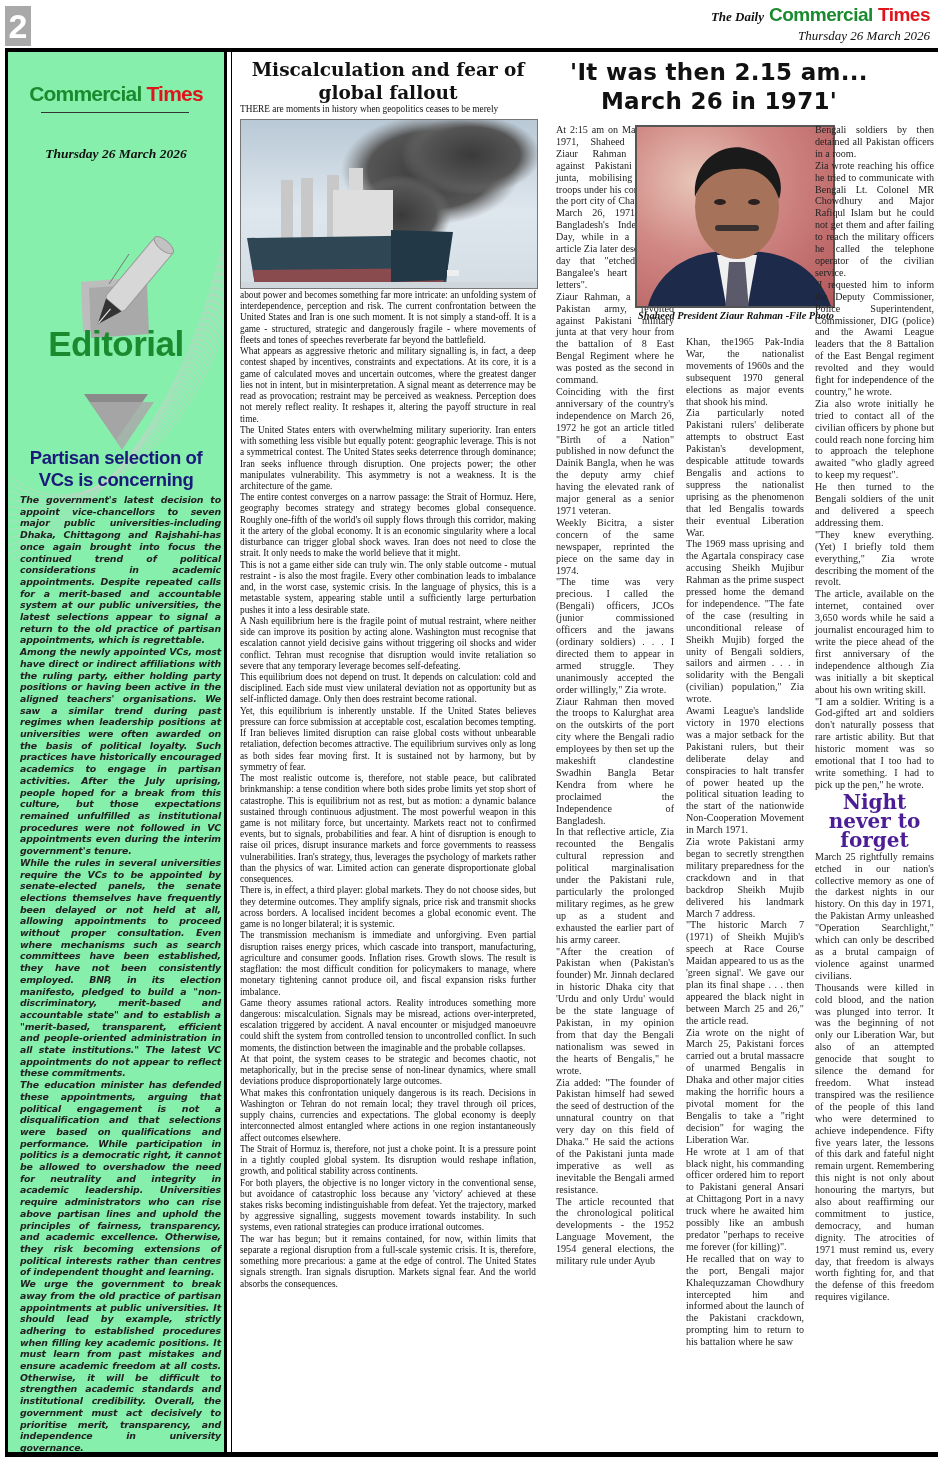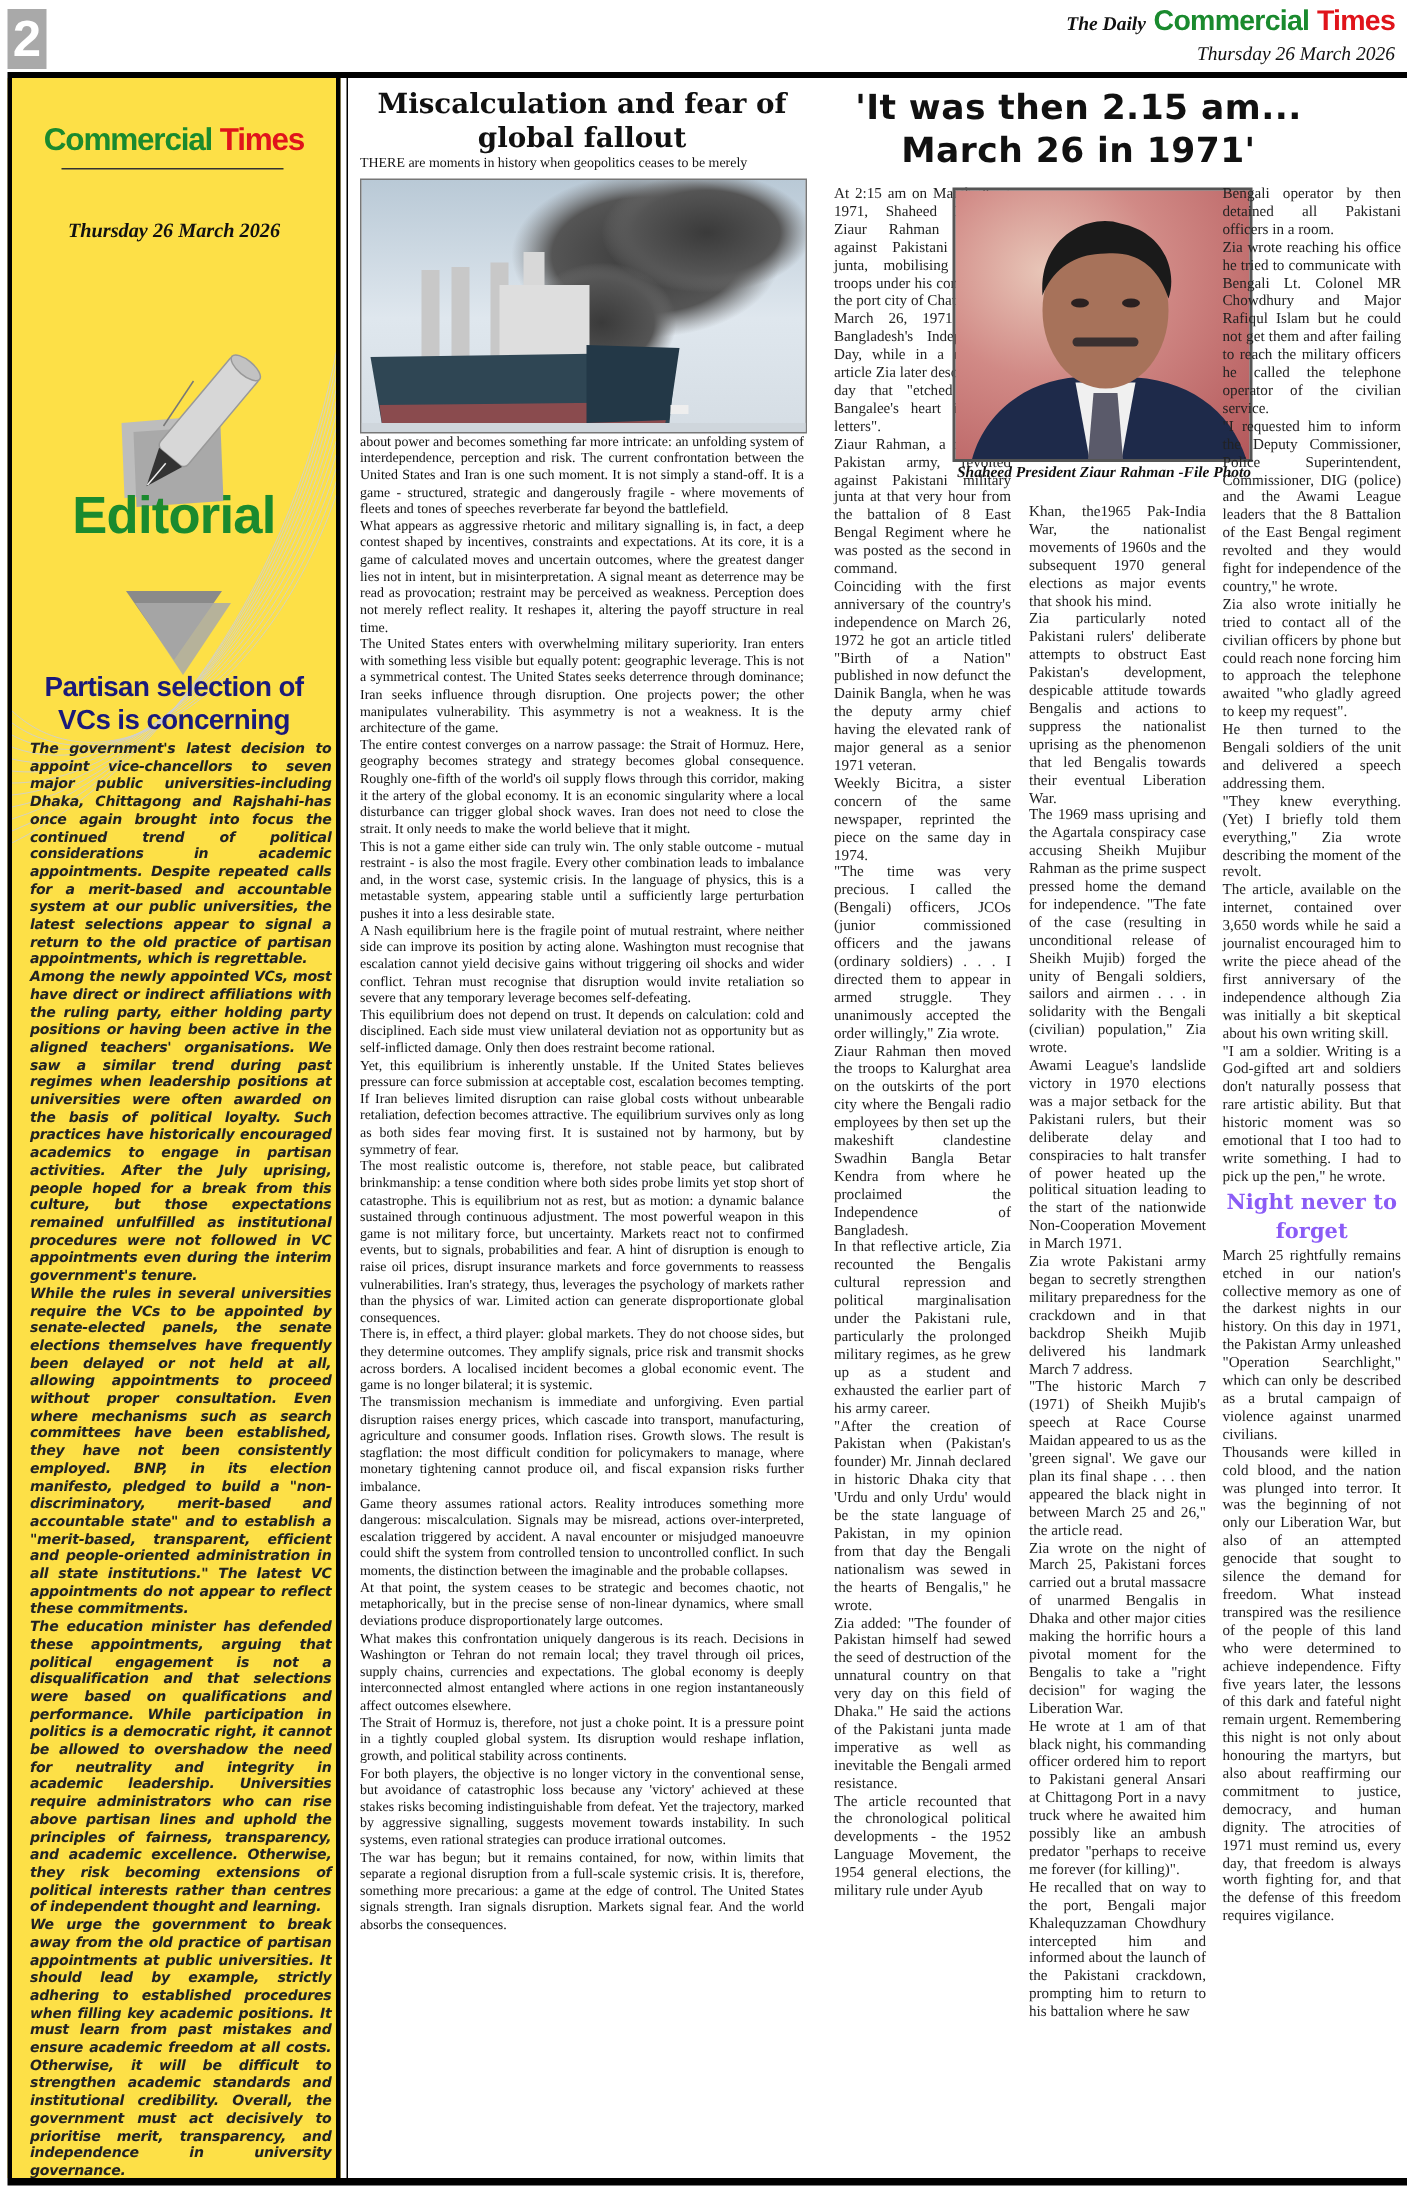--- a/index.html
+++ b/index.html
@@ -11,21 +11,21 @@
     font-family: "Liberation Sans", sans-serif; font-weight: bold; font-size: 34px; line-height: 40px; text-align: center; }
   .masthead { position: absolute; right: 10px; top: 4px; text-align: right; }
   .masthead .the-daily { font-family: "Liberation Serif", serif; font-style: italic; font-weight: bold; font-size: 13px; color: #111; margin-top: 44px; }
   .masthead .commercial { font-family: "Liberation Sans", sans-serif; font-weight: bold; font-size: 19px; color: #1a8a2e; letter-spacing: -0.5px; }
   .masthead .times { font-family: "Liberation Sans", sans-serif; font-weight: bold; font-size: 19px; color: #e0141b; letter-spacing: -0.5px; }
   .masthead .date { font-family: "Liberation Serif", serif; font-style: italic; font-size: 13px; margin-top: 2px; }
   .top-rule { position: absolute; left: 5px; right: 2px; top: 48px; height: 4px; background: #000; }
   .bottom-rule { position: absolute; left: 5px; right: 2px; top: 1452px; height: 5px; background: #000; }
 
   
-  .sidebar { position: absolute; left: 5px; top: 52px; width: 222px; height: 1400px; border-left: 3px solid #000; border-right: 3px solid #000; overflow: hidden; background: #fde047; }
+  .sidebar { position: absolute; left: 5px; top: 52px; width: 222px; height: 1400px; border-left: 3px solid #000; border-right: 3px solid #000; overflow: hidden; background: #86efac; }
   .sidebar .swirl { position: absolute; left: 0; top: 150px; width: 222px; height: 360px; }
   .sb-logo { position: absolute; top: 30px; left: 0; right: 0; text-align: center; font-family: "Liberation Sans", sans-serif; font-weight: bold; font-size: 21px; letter-spacing: -0.8px; }
   .sb-logo .c { color: #1a8a2e; } .sb-logo .t { color: #e0141b; }
   .sb-logo-rule { position: absolute; top: 60px; left: 33px; width: 148px; height: 1px; background: #333; }
   .sb-date { position: absolute; top: 94px; left: 0; right: 0; text-align: center; font-family: "Liberation Serif", serif; font-style: italic; font-weight: bold; font-size: 13.5px; }
   .pen-icon { position: absolute; left: 55px; top: 180px; width: 120px; height: 120px; }
   .sb-editorial { position: absolute; top: 272px; left: 0; right: 0; text-align: center; font-family: "Liberation Sans", sans-serif; font-weight: bold; font-size: 35px; color: #1a8a2e; letter-spacing: -0.5px; }
   .arrow-icon { position: absolute; left: 76px; top: 342px; width: 70px; height: 60px; }
   .sb-headline { position: absolute; top: 395px; left: 4px; right: 4px; text-align: center; font-family: "Liberation Sans", sans-serif; font-weight: bold; font-size: 18.5px; line-height: 22px; color: #1a1a7a; letter-spacing: -0.4px; }
   .sb-body { position: absolute; top: 442px; left: 12px; width: 201px; font-family: "DejaVu Sans", sans-serif; font-style: italic; font-weight: bold; font-size: 9.4px; line-height: 11.7px; text-align: justify; color: #222; letter-spacing: -0.15px; }
@@ -46,21 +46,21 @@
   
   .rt-title { position: absolute; left: 524px; top: 58px; width: 390px; text-align: center; font-family: "DejaVu Sans", sans-serif; font-weight: bold; font-size: 23px; line-height: 29px; letter-spacing: 0.3px; }
   .rcol { position: absolute; top: 124px; font-family: "Liberation Serif", serif; font-size: 10.1px; line-height: 11.9px; text-align: justify; color: #222; }
   .rcol p { margin: 0; }
   .rc1 { left: 556px; width: 118px; }
   .rc2 { left: 686px; width: 118px; top: 336px; }
   .rc3 { left: 815px; width: 119px; }
   .portrait { position: absolute; left: 635px; top: 125px; width: 200px; height: 183px; border: 2px solid #555;
     background: radial-gradient(ellipse at 30% 30%, #e8c6b8 0%, #d18a86 40%, #b3575a 100%); overflow: hidden; }
   .portrait-caption { position: absolute; left: 636px; top: 310px; width: 200px; text-align: center; font-family: Liberation Serif, serif; font-style: italic; font-weight: bold; font-size: 10.3px; }
-  .night-title { font-family: "DejaVu Serif", serif; font-weight: bold; font-size: 14px; line-height: 19px; text-align: center; margin: 2px 0 1px; color: #8b5cf6; }
+  .night-title { font-family: "DejaVu Serif", serif; font-weight: bold; font-size: 20px; line-height: 19px; text-align: center; margin: 2px 0 1px; color: #4c1d95; }
 </style>
 </head>
 <body>
 
 <div class="page-num">2</div>
 <div class="masthead">
   <div>
     <span class="the-daily">The Daily</span>
     <span class="commercial">Commercial</span>
     <span class="times">Times</span>
@@ -213,21 +213,21 @@
   <p>The 1969 mass uprising and the Agartala conspiracy case accusing Sheikh Mujibur Rahman as the prime suspect pressed home the demand for independence. "The fate of the case (resulting in unconditional release of Sheikh Mujib) forged the unity of Bengali soldiers, sailors and airmen . . . in solidarity with the Bengali (civilian) population," Zia wrote.</p>
   <p>Awami League's landslide victory in 1970 elections was a major setback for the Pakistani rulers, but their deliberate delay and conspiracies to halt transfer of power heated up the political situation leading to the start of the nationwide Non-Cooperation Movement in March 1971.</p>
   <p>Zia wrote Pakistani army began to secretly strengthen military preparedness for the crackdown and in that backdrop Sheikh Mujib delivered his landmark March 7 address.</p>
   <p>"The historic March 7 (1971) of Sheikh Mujib's speech at Race Course Maidan appeared to us as the 'green signal'. We gave our plan its final shape . . . then appeared the black night in between March 25 and 26," the article read.</p>
   <p>Zia wrote on the night of March 25, Pakistani forces carried out a brutal massacre of unarmed Bengalis in Dhaka and other major cities making the horrific hours a pivotal moment for the Bengalis to take a "right decision" for waging the Liberation War.</p>
   <p>He wrote at 1 am of that black night, his commanding officer ordered him to report to Pakistani general Ansari at Chittagong Port in a navy truck where he awaited him possibly like an ambush predator "perhaps to receive me forever (for killing)".</p>
   <p>He recalled that on way to the port, Bengali major Khalequzzaman Chowdhury intercepted him and informed about the launch of the Pakistani crackdown, prompting him to return to his battalion where he saw</p>
 </div>
 
 <div class="rcol rc3">
-  <p>Bengali operator by then detained all Pakistani officers in a room.</p>
+  <p>Bengali soldiers by then detained all Pakistan officers in a room.</p>
   <p>Zia wrote reaching his office he tried to communicate with Bengali Lt. Colonel MR Chowdhury and Major Rafiqul Islam but he could not get them and after failing to reach the military officers he called the telephone operator of the civilian service.</p>
   <p>"I requested him to inform the Deputy Commissioner, Police Superintendent, Commissioner, DIG (police) and the Awami League leaders that the 8 Battalion of the East Bengal regiment revolted and they would fight for independence of the country," he wrote.</p>
   <p>Zia also wrote initially he tried to contact all of the civilian officers by phone but could reach none forcing him to approach the telephone awaited "who gladly agreed to keep my request".</p>
   <p>He then turned to the Bengali soldiers of the unit and delivered a speech addressing them.</p>
   <p>"They knew everything. (Yet) I briefly told them everything," Zia wrote describing the moment of the revolt.</p>
   <p>The article, available on the internet, contained over 3,650 words while he said a journalist encouraged him to write the piece ahead of the first anniversary of the independence although Zia was initially a bit skeptical about his own writing skill.</p>
   <p>"I am a soldier. Writing is a God-gifted art and soldiers don't naturally possess that rare artistic ability. But that historic moment was so emotional that I too had to write something. I had to pick up the pen," he wrote.</p>
   <div class="night-title">Night never to forget</div>
   <p>March 25 rightfully remains etched in our nation's collective memory as one of the darkest nights in our history. On this day in 1971, the Pakistan Army unleashed "Operation Searchlight," which can only be described as a brutal campaign of violence against unarmed civilians.</p>
   <p>Thousands were killed in cold blood, and the nation was plunged into terror. It was the beginning of not only our Liberation War, but also of an attempted genocide that sought to silence the demand for freedom. What instead transpired was the resilience of the people of this land who were determined to achieve independence. Fifty five years later, the lessons of this dark and fateful night remain urgent. Remembering this night is not only about honouring the martyrs, but also about reaffirming our commitment to justice, democracy, and human dignity. The atrocities of 1971 must remind us, every day, that freedom is always worth fighting for, and that the defense of this freedom requires vigilance.</p>

